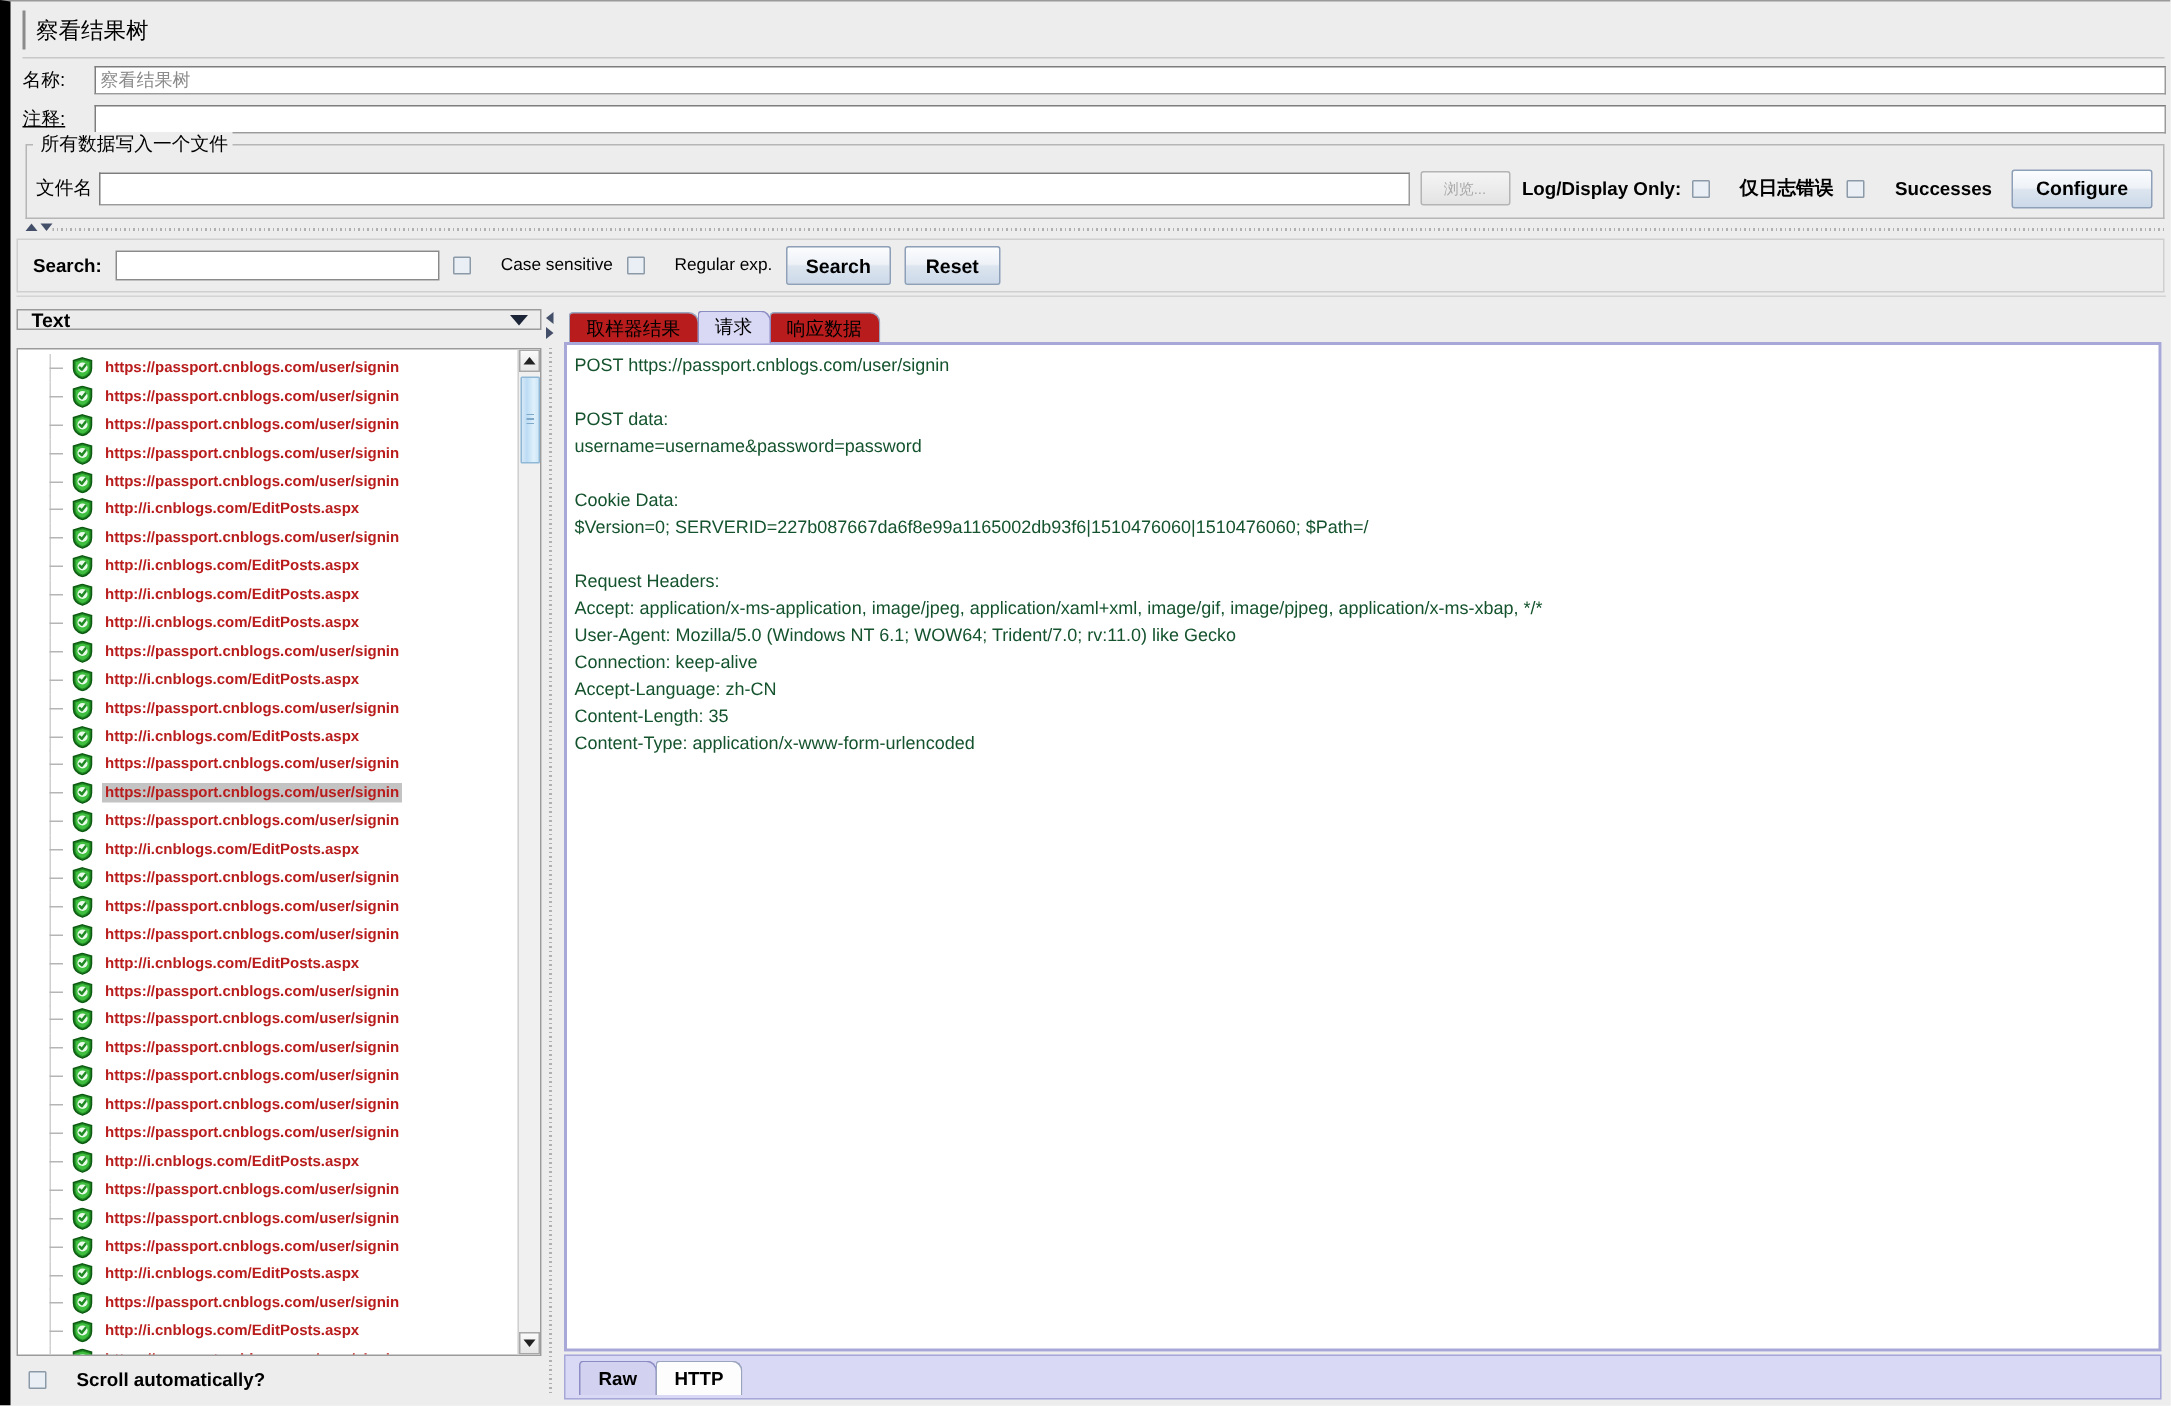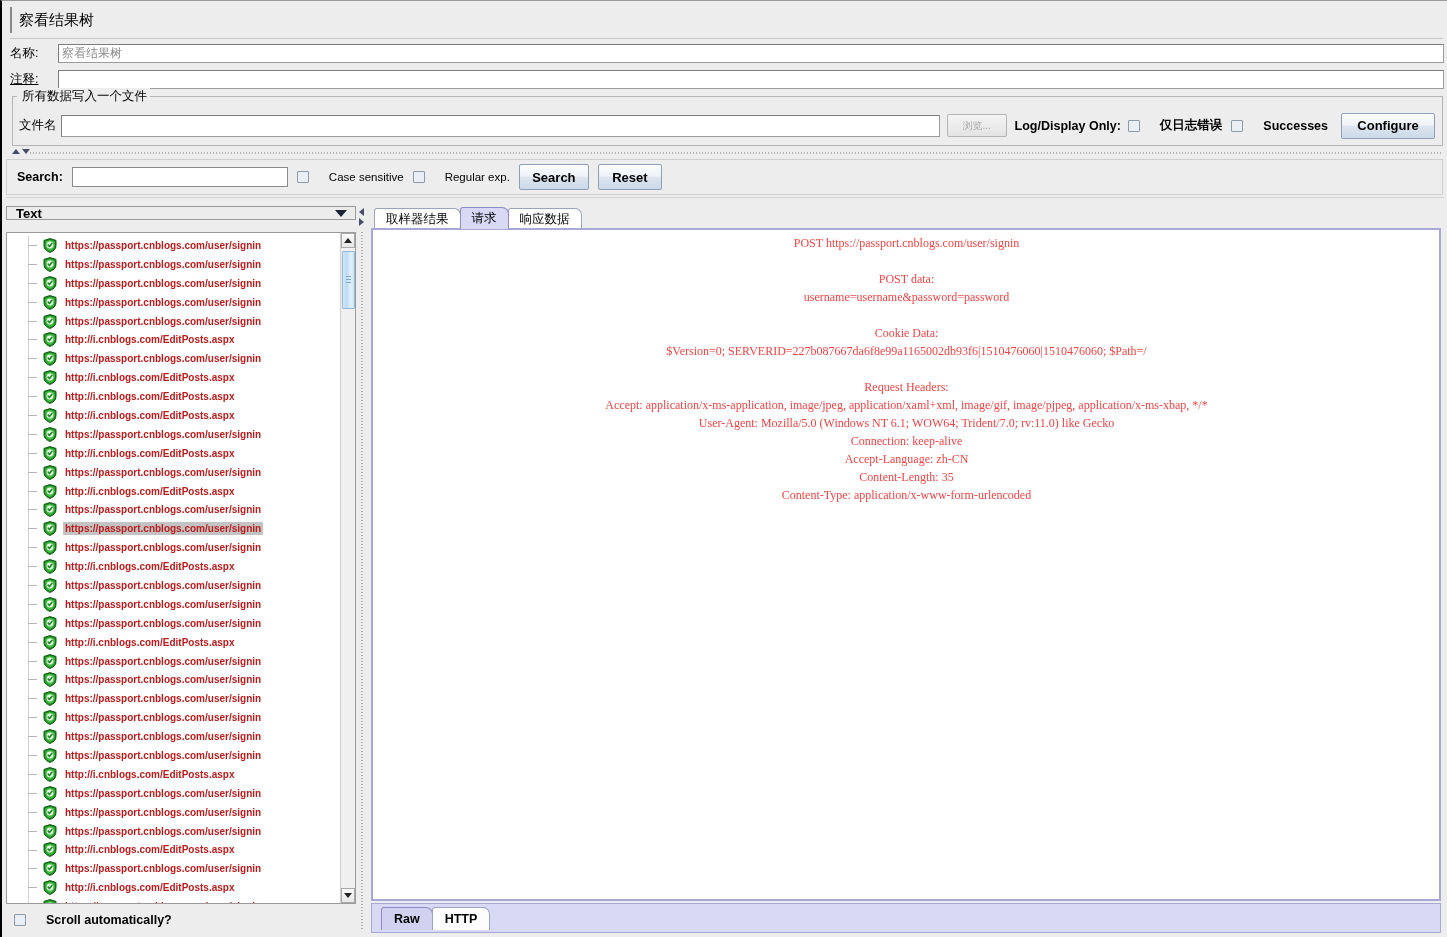--- a/index.html
+++ b/index.html
@@ -9,21 +9,21 @@
     background: #ededed;
     font-family: "Liberation Sans", "DejaVu Sans", sans-serif;
     font-size: 12px;
     color: #000;
     overflow: hidden;
   }
   .app {
     position: relative;
     width: 1447px; height: 937px;
     background: #ededed;
-    border-left: 2px solid #000000;
+    border-left: 7px solid #000000;
     border-top: 1px solid #9a9a9a;
   }
 
   
   .title-bar {
     position: absolute; left: 8px; top: 6px; right: 2px; height: 26px;
     border-left: 2px solid #8a8a8a;
     padding-left: 7px;
     display: flex; align-items: center;
   }
@@ -254,21 +254,21 @@
   }
   .tabstrip {
     position: absolute; left: 0; top: 0; right: 0; height: 23px;
     display: flex; align-items: flex-end; padding-left: 6px; gap: 0;
   }
   .tab {
     height: 21px;
     padding: 0 11px;
     display: flex; align-items: center;
     font-size: 12.5px;
-    background: #ffffff;
+    background: #b91c1c;
     border: 1px solid #9aa4bd;
     border-bottom: none;
     border-radius: 3px 7px 0 0;
     margin-right: -1px;
     cursor: pointer;
     position: relative;
   }
   .tab.active {
     background: #d9d9f5;
     border-color: #8c8cc4;
@@ -277,27 +277,26 @@
     justify-content: flex-end;
   }
   .content-box {
     position: absolute; left: 3px; right: 3px; top: 22px; bottom: 32px;
     background: #fff;
     border: 2px solid #a7a7d8;
     overflow: hidden;
   }
   .content-box .txt {
     position: absolute; left: 5px; top: 4px; right: 4px;
-    font-family: Liberation Serif, serif;
+    font-family: Liberation Sans, sans-serif;
     font-size: 12px;
     line-height: 18px;
-    color: #ef4444;
+    color: #14532d;
     white-space: pre-wrap;
     word-break: break-word;
-    text-align: center;
   }
   .bottomtabs {
     position: absolute; left: 3px; right: 3px; bottom: 0; height: 30px;
     background: #d9d9f5;
     border: 1px solid #a7a7d8;
     display: flex; align-items: flex-start; padding-left: 9px; padding-top: 3px;
   }
   .btab {
     height: 23px; padding: 0 12px;
     display: flex; align-items: center;

